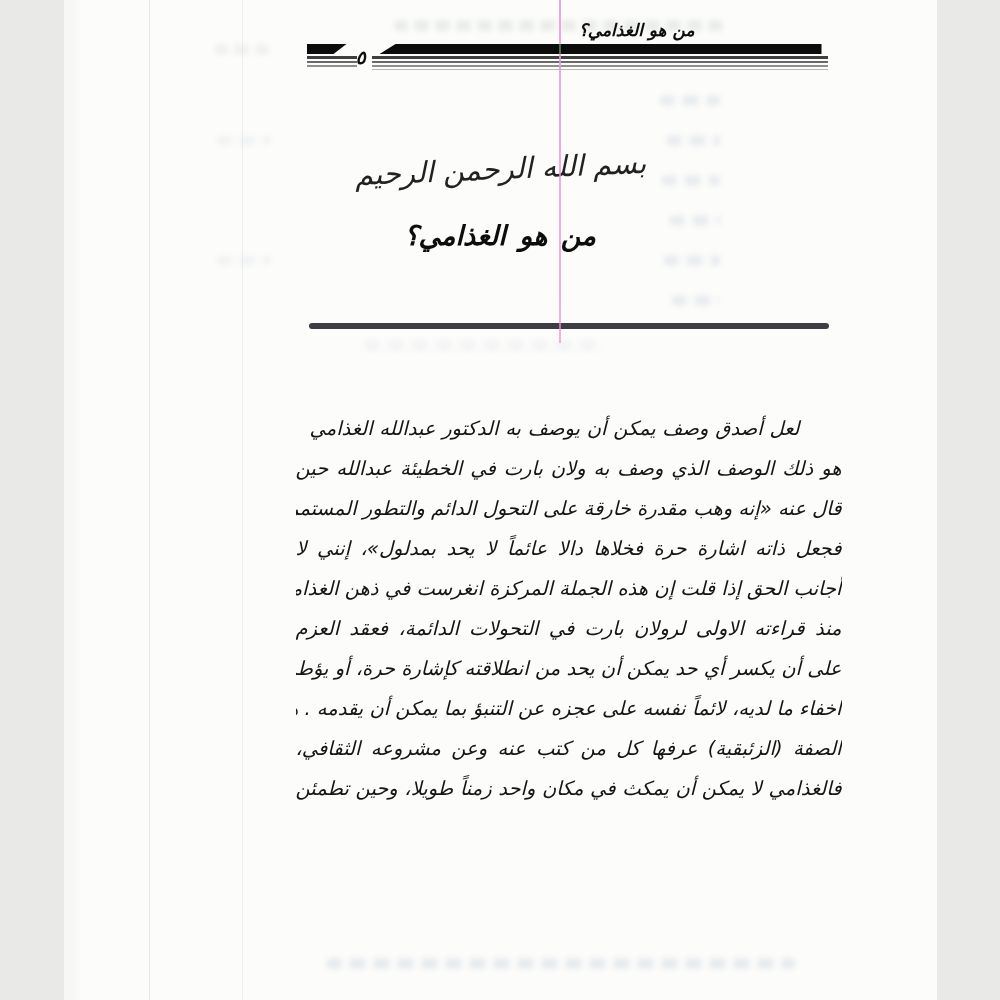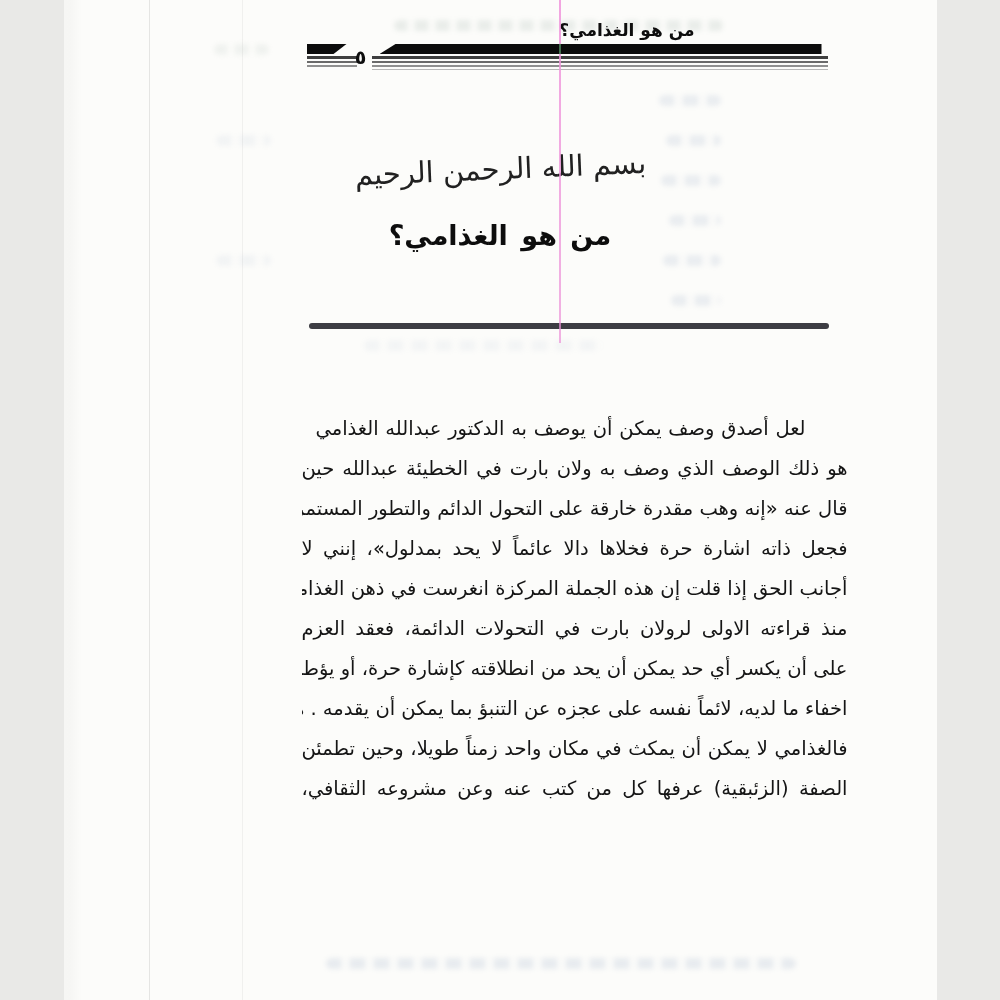--- a/index.html
+++ b/index.html
@@ -7,20 +7,21 @@
     position:relative;
     width:873px;height:1000px;
     margin:0 auto;
     background:
       radial-gradient(ellipse 140% 120% at 50% 45%, rgba(255,255,255,0) 60%, rgba(0,0,0,0.035) 100%),
       linear-gradient(90deg, rgba(0,0,0,0.025) 0 6px, rgba(0,0,0,0) 18px),
       #fcfcfa;
     overflow:hidden;
     font-family:"DejaVu Sans", sans-serif;
     color:#141414;
+    font-style:italic;
   }
 
   
   .scan-line{
     position:absolute;left:495px;top:0;width:2px;height:343px;
     background:linear-gradient(180deg, rgba(240,150,220,.85), rgba(236,146,216,.7));
     z-index:5;
   }
   .scan-line-cross{
     position:absolute;left:495px;top:44px;width:2px;height:10px;
@@ -77,21 +78,21 @@
     font-size:27px;font-weight:bold;color:#0d0d0d;
     word-spacing:4px;
   }
   .divider{
     position:absolute;left:245px;top:323px;width:520px;height:6px;
     background:#3d3d43;border-radius:3px;
   }
 
   
   .body-text{
-    position:absolute;left:238px;top:409px;width:546px;
+    position:absolute;left:232px;top:409px;width:546px;
     direction:rtl;font-size:19.5px;color:#151515;
   }
   .body-line{
     height:40px;line-height:40px;overflow:hidden;white-space:nowrap;
     text-align:justify;text-align-last:justify;
   }
   .body-line.first{padding-right:42px;padding-left:14px;}
 </style>
 </head>
 <body>
@@ -141,17 +142,17 @@
 
   <div class="body-text">
     <div class="body-line first">لعل أصدق وصف يمكن أن يوصف به الدكتور عبدالله الغذامي</div>
     <div class="body-line">هو ذلك الوصف الذي وصف به ولان بارت في الخطيئة عبدالله حين</div>
     <div class="body-line">قال عنه «إنه وهب مقدرة خارقة على التحول الدائم والتطور المستمر</div>
     <div class="body-line">فجعل ذاته اشارة حرة فخلاها دالا عائماً لا يحد بمدلول»، إنني لا</div>
     <div class="body-line">أجانب الحق إذا قلت إن هذه الجملة المركزة انغرست في ذهن الغذامي</div>
     <div class="body-line">منذ قراءته الاولى لرولان بارت في التحولات الدائمة، فعقد العزم</div>
     <div class="body-line">على أن يكسر أي حد يمكن أن يحد من انطلاقته كإشارة حرة، أو يؤطره</div>
     <div class="body-line">اخفاء ما لديه، لائماً نفسه على عجزه عن التنبؤ بما يمكن أن يقدمه . هذه</div>
+    <div class="body-line">الصفة (الزئبقية) عرفها كل من كتب عنه وعن مشروعه الثقافي،</div>
     <div class="body-line">فالغذامي لا يمكن أن يمكث في مكان واحد زمناً طويلا، وحين تطمئن</div>
-    <div class="body-line">الصفة (الزئبقية) عرفها كل من كتب عنه وعن مشروعه الثقافي،</div>
   </div>
 
 </div>
 
 </body></html>

